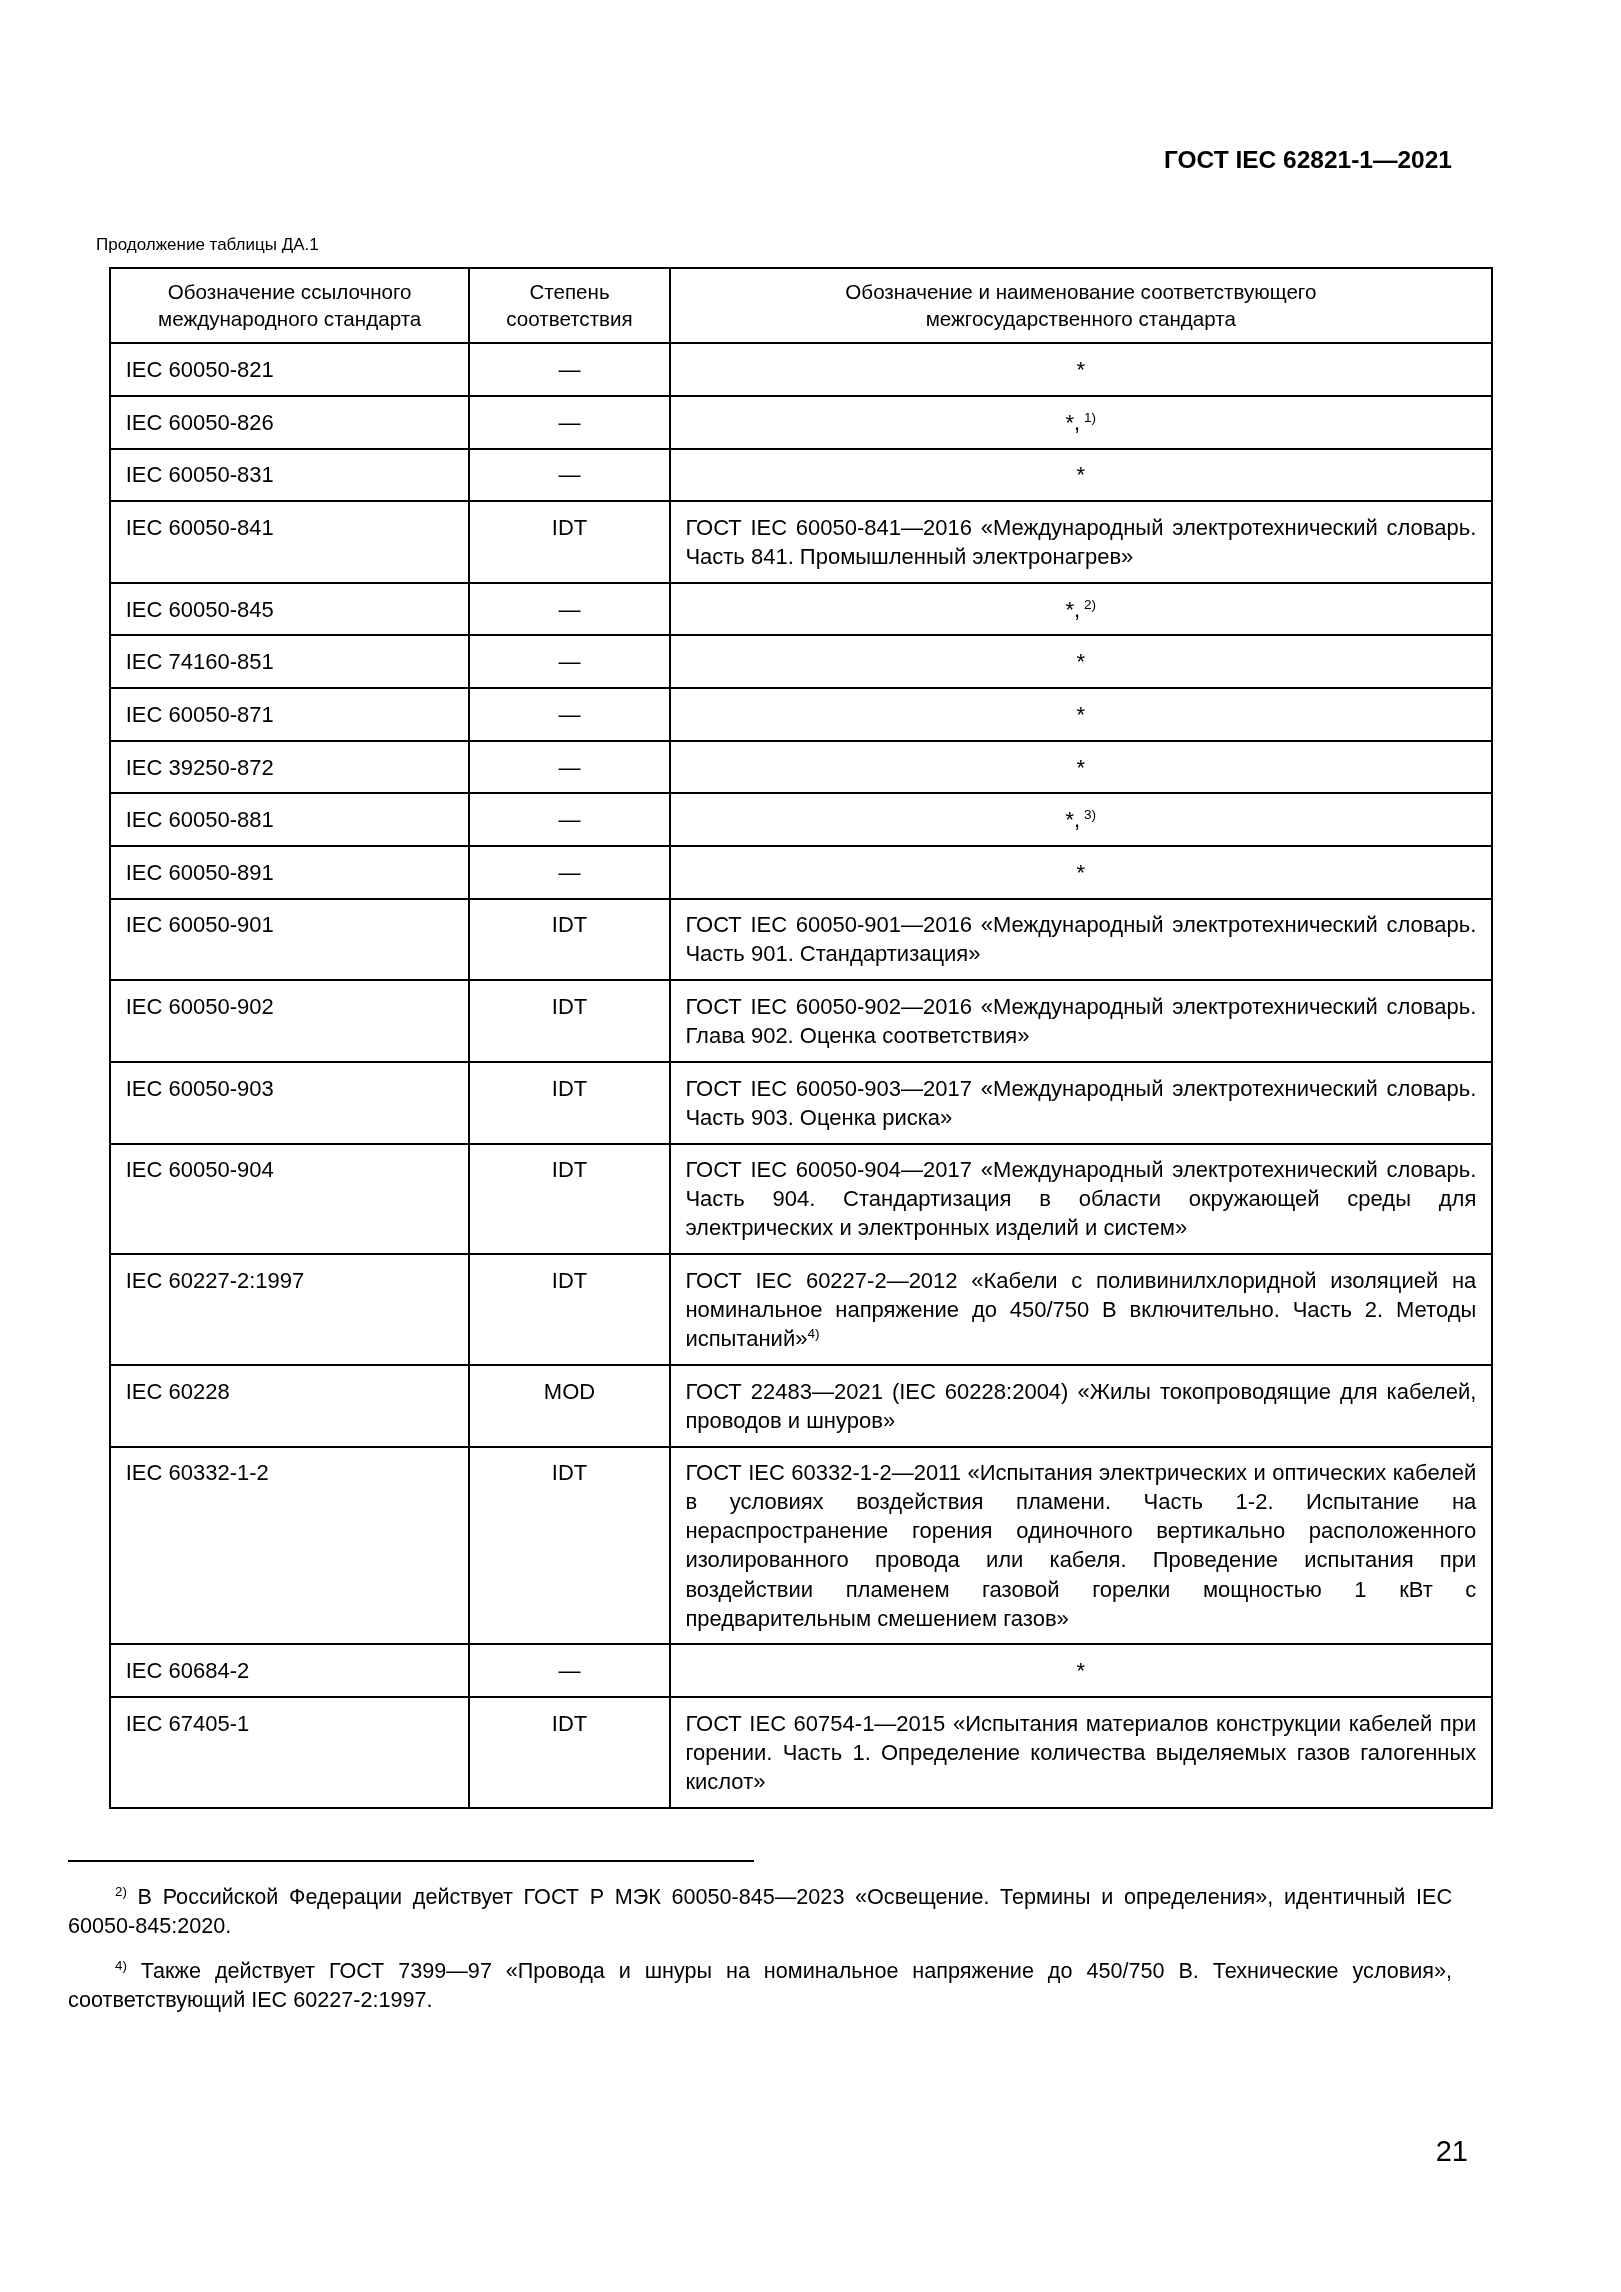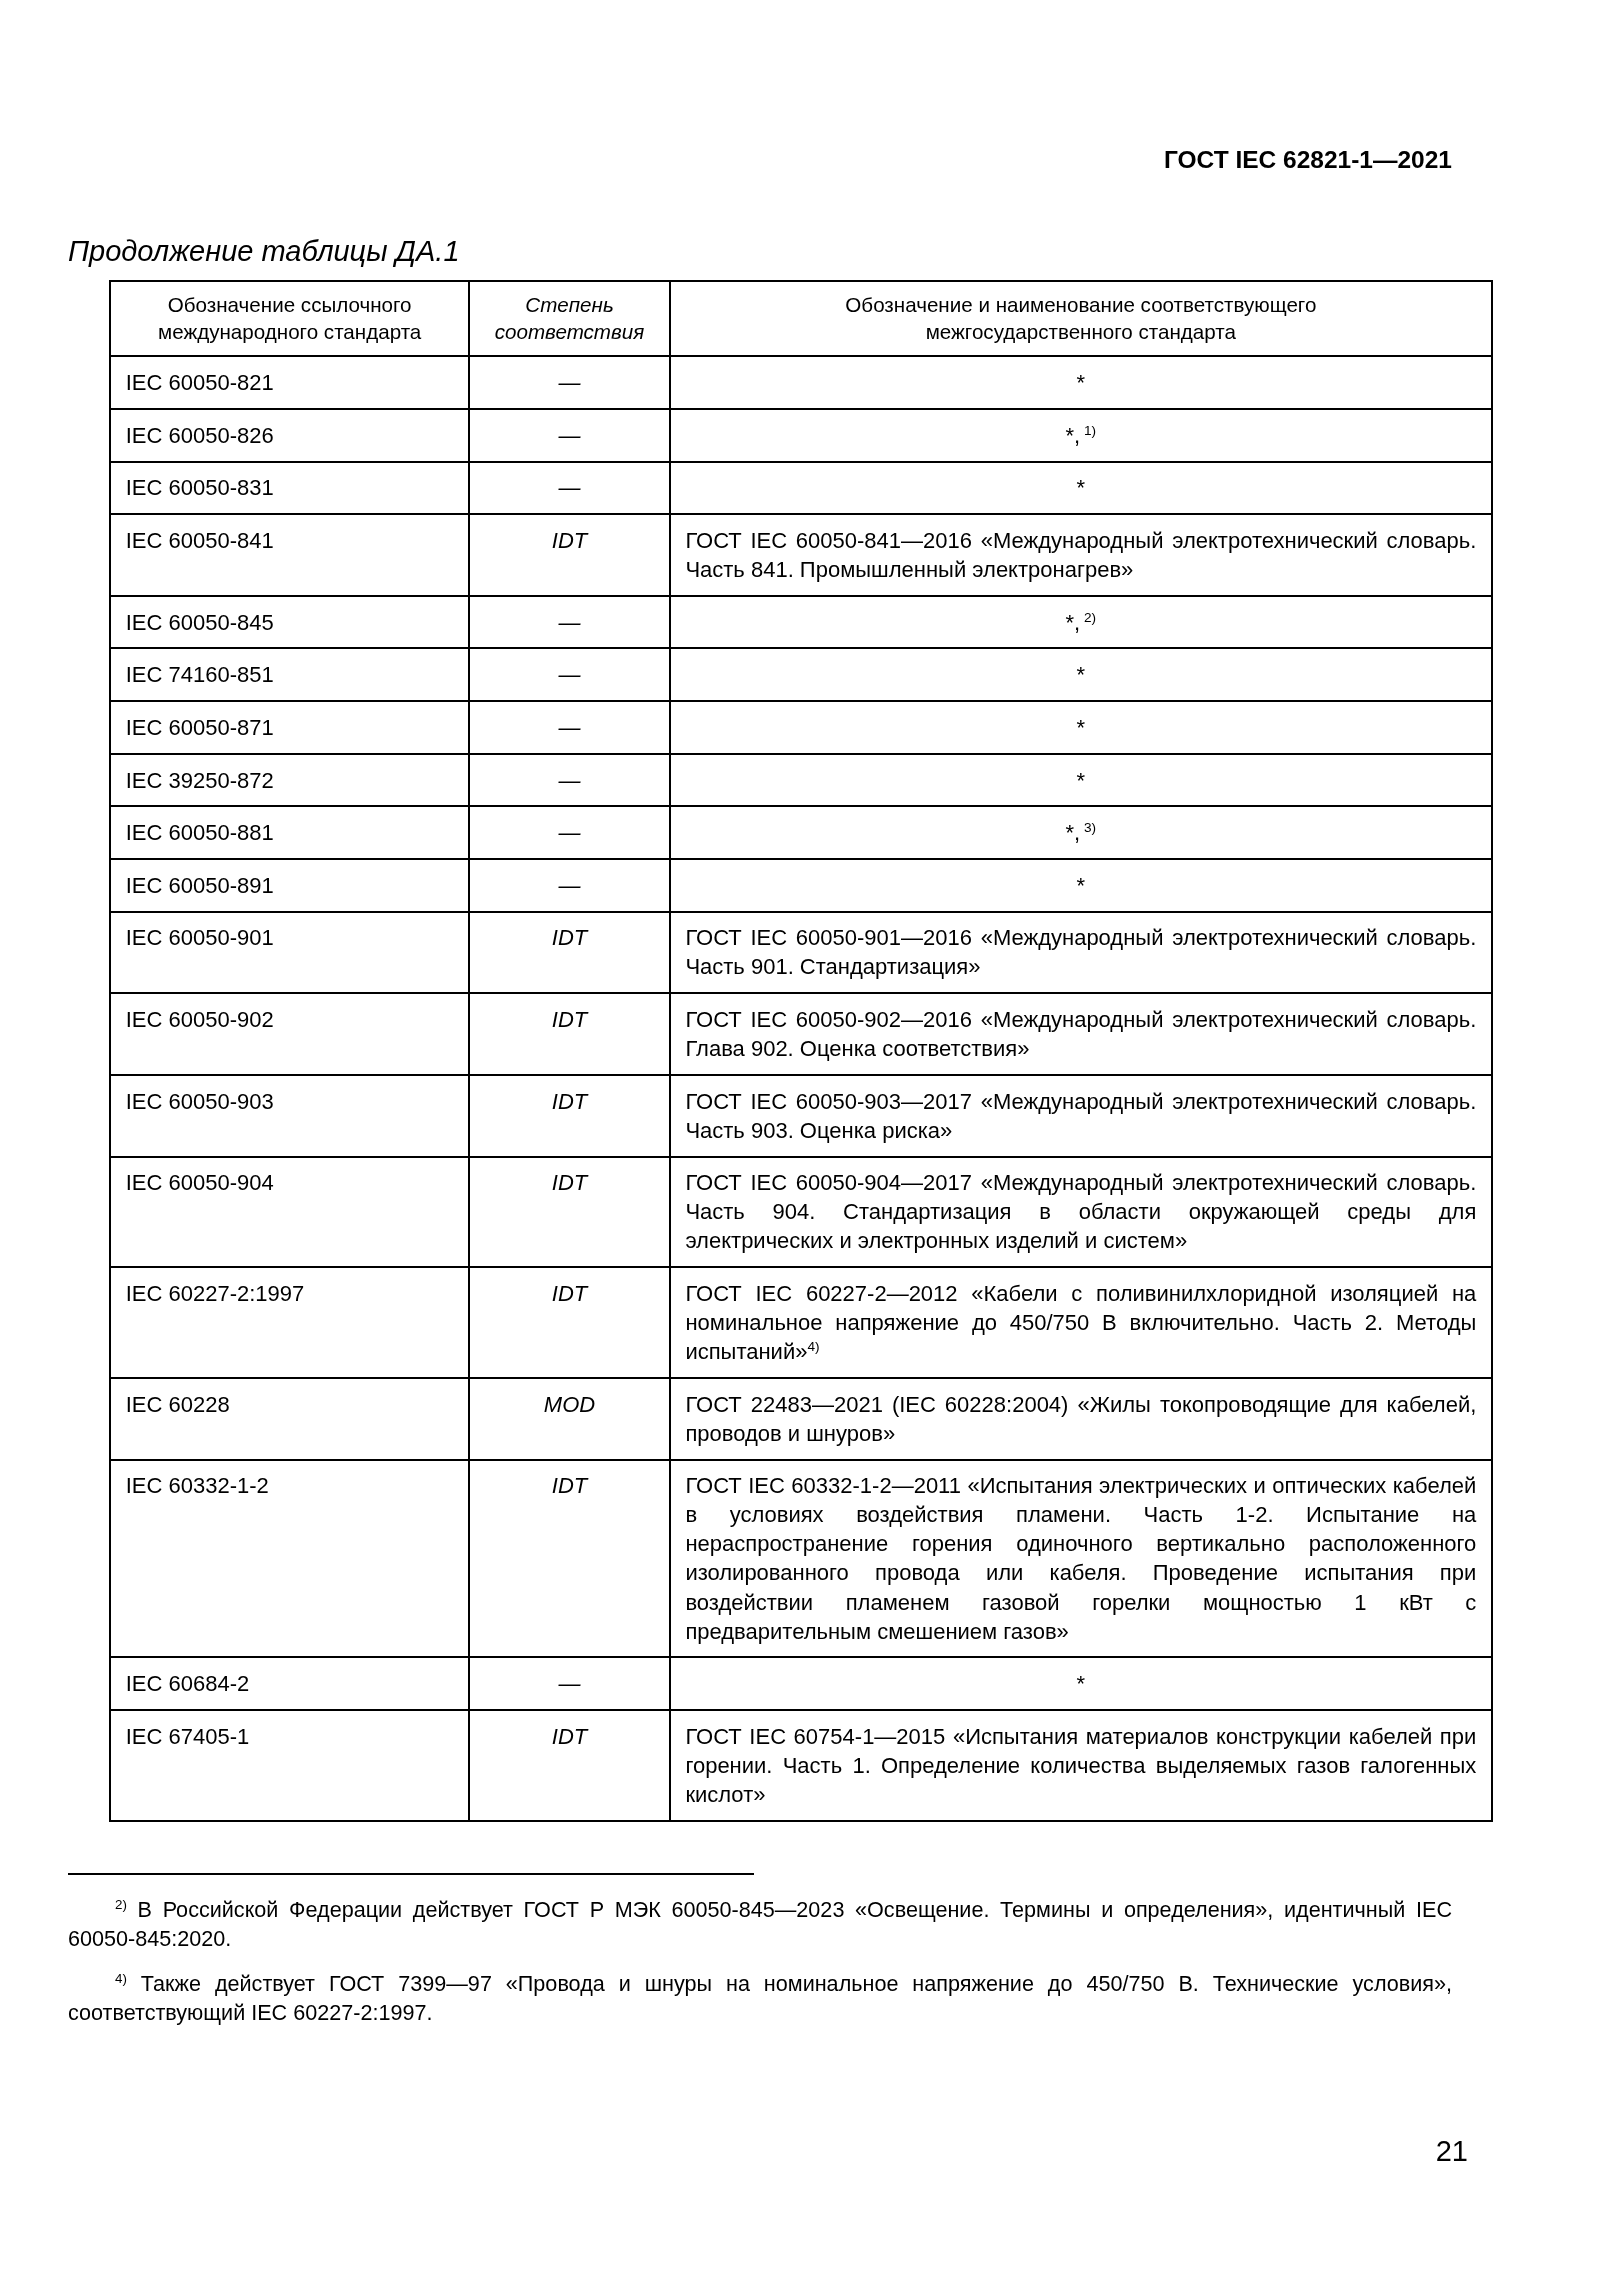--- a/index.html
+++ b/index.html
@@ -20,22 +20,22 @@
   }
   .doc-ref {
     text-align: right;
     font-weight: bold;
     font-size: 24.5px;
     line-height: 1.2;
   }
   .table-caption {
     margin-top: 61px;
     margin-bottom: 11.8px;
-    font-style: italic;
-    font-size: 29px;
+    font-size: 17px;
+    margin-left: 28px;
   }
   table.std-table {
     width: 100%;
     border-collapse: collapse;
     border: 2.9px solid #000;
     margin-left: 41px;
   }
   .std-table th,
   .std-table td {
     border: 2px solid #000;
@@ -48,21 +48,21 @@
     vertical-align: middle;
     padding: 9.8px 7.8px;
   }
   .std-table td {
     font-size: 22px;
     line-height: 1.32;
     vertical-align: top;
     padding: 10.8px 14.7px;
   }
   .c-ref   { width: 26%;   text-align: left; }
-  .c-deg   { width: 14.5%; text-align: center; font-style: italic; }
+  .c-deg   { width: 14.5%; text-align: center; }
   .c-match { width: 59.5%; }
   .c-match.center  { text-align: center; }
   .c-match.justify { text-align: justify; }
   sup {
     font-size: 0.62em;
     line-height: 0;
   }
   .fn-rule {
     width: 686px;
     height: 0;

